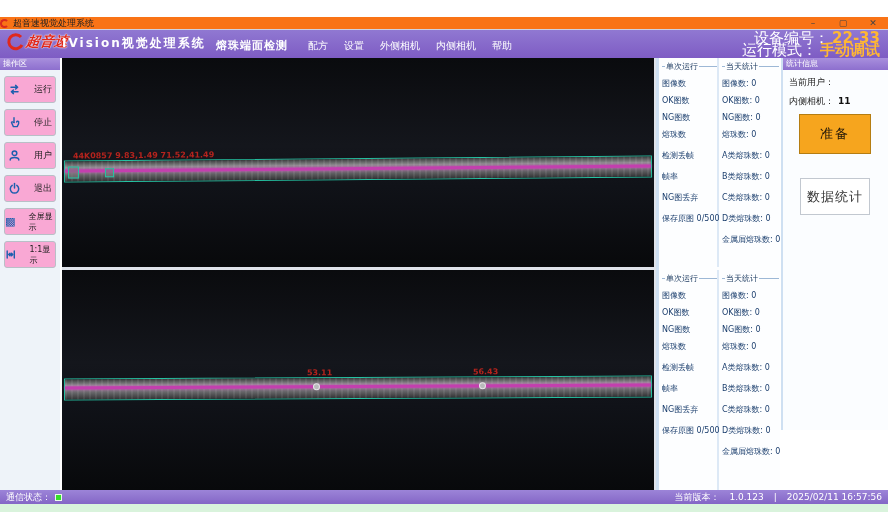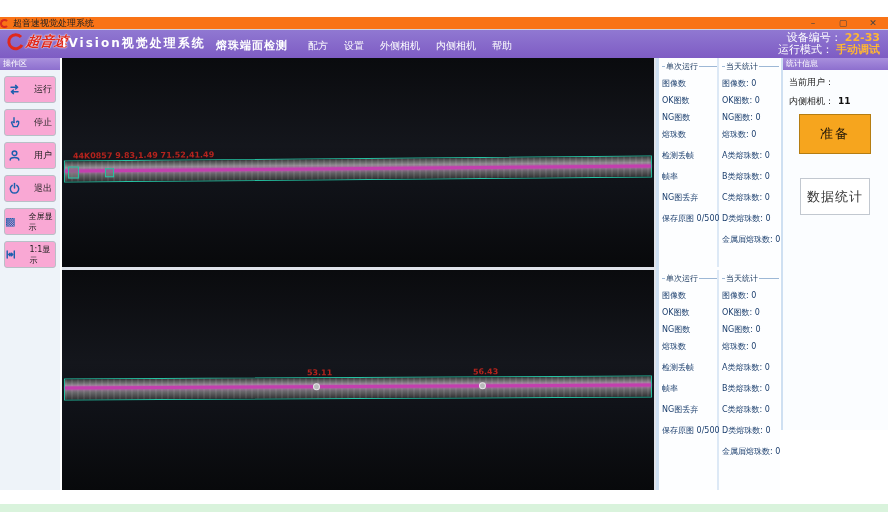--- a/index.html
+++ b/index.html
@@ -21,21 +21,21 @@
   .brand { position:absolute; left:6px; top:3px; display:flex; align-items:center; }
   .brand svg { margin-right:2px; }
   .brand-text { color:#e0281c; font-style:italic; font-weight:bold; font-size:14px;
     text-shadow:0 0 2px #fff, 0 0 1px #fff; transform:skewX(-8deg); }
   .app-title { position:absolute; left:62px; top:5px; font-size:12px; font-weight:bold;
     letter-spacing:2px; }
   .app-sub { position:absolute; left:216px; top:8px; font-size:11px; font-weight:bold;
     letter-spacing:1px; }
   .menu { position:absolute; left:308px; top:9px; display:flex; gap:16px; font-size:10px; }
   .menu-item { cursor:default; }
-  .hdr-info { position:absolute; right:8px; top:2px; font-size:11px; text-align:right; }
+  .hdr-info { position:absolute; right:8px; top:2px; font-size:15px; text-align:right; }
   .hdr-row { display:flex; justify-content:flex-end; line-height:12px; }
   .hdr-val { color:#ffb733; font-weight:bold; margin-left:3px; }
 
   
   .sidebar { position:absolute; left:0; top:58px; width:60px; height:432px; background:#eef3f9; }
   .ops-title { height:12px; background:linear-gradient(180deg,#a88fdd,#8d6fce); color:#fff;
     font-size:8px; line-height:12px; padding-left:3px; }
   .side-btn { width:52px; height:27px; margin:6px auto 0; background:#f9a8d4;
     border:1px solid #b9bfc7; border-radius:3px; display:flex; align-items:center;
     justify-content:center; gap:13px; font-size:9px; color:#222; cursor:default; }
@@ -307,15 +307,25 @@
     <div class="info-row">
       <span>当前用户：</span>
     </div>
     <div class="info-row">
       <span>内侧相机：</span><span class="info-val">11</span>
     </div>
     <div class="btn-prepare">准备</div>
     <div class="btn-datastats">数据统计</div>
   </div>
 
+  <div class="statusbar">
+    <span>通信状态：</span>
+    <span class="led"></span>
+    <span class="sb-right">
+      <span>当前版本：</span>
+      <span>1.0.123</span>
+      <span>|</span>
+      <span>2025/02/11  16:57:56</span>
+    </span>
+  </div>
   <div class="green-strip"></div>
 
 </div>
 
 </body></html>

